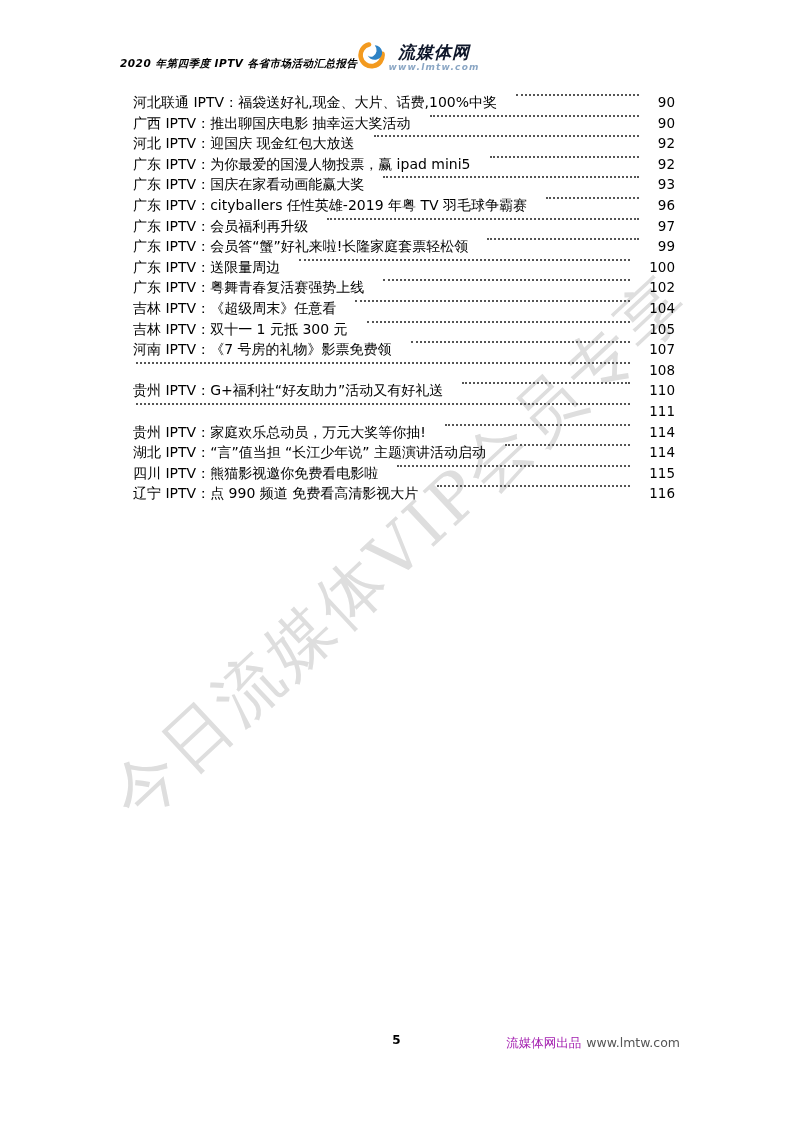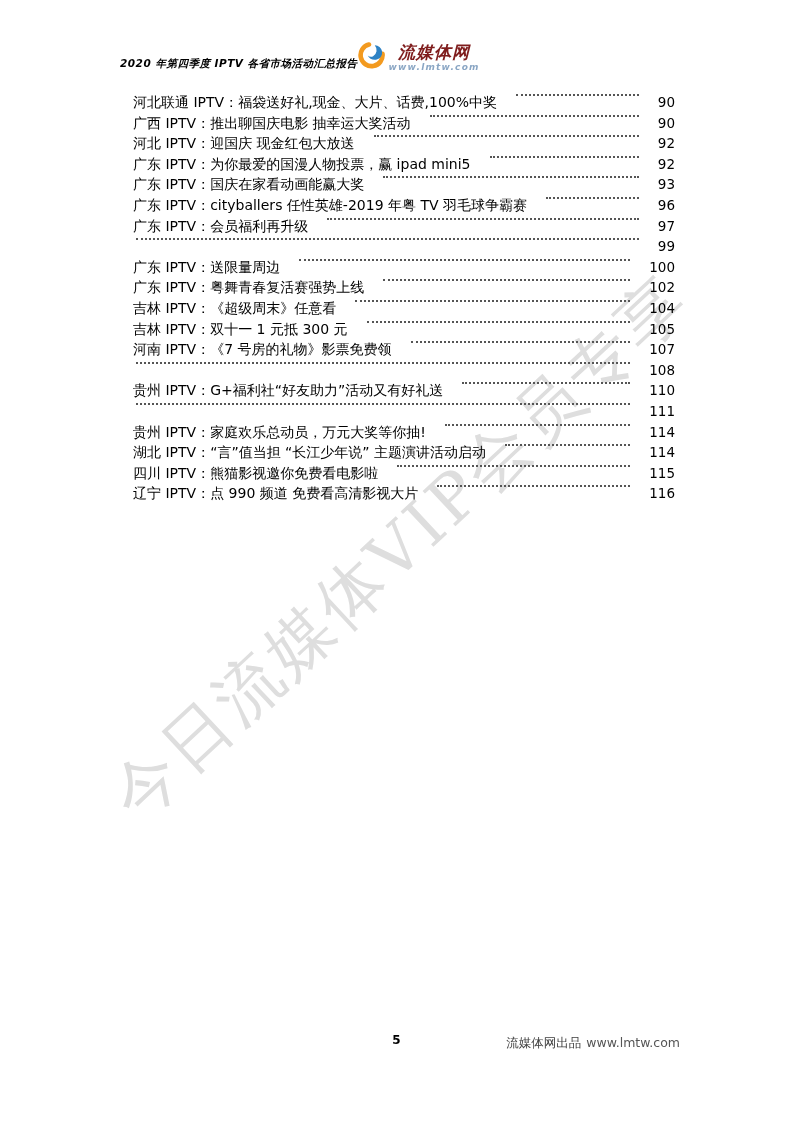--- a/index.html
+++ b/index.html
@@ -33,21 +33,21 @@
   }
   .doc-title{
     font-size:10.5px;
     font-weight:bold;
     letter-spacing:0.5px;
     padding-bottom:2px;
   }
   .logo{display:flex;align-items:center;gap:4px;}
   .logo-text-block{display:flex;flex-direction:column;align-items:center;line-height:1;}
   .logo-name{
-    font-size:17px;font-weight:bold;color:#7f1d1d;letter-spacing:1px;
+    font-size:17px;font-weight:bold;color:#0f172a;letter-spacing:1px;
   }
   .logo-url{
     font-size:9px;color:#8aa6c4;font-weight:bold;letter-spacing:1.2px;margin-top:2px;
   }
   
   .toc{
     position:absolute;
     left:133px;right:118px;top:94px;
   }
   .toc-row{
@@ -78,21 +78,21 @@
     text-align:center;
     font-size:12px;
     font-weight:bold;
   }
   .footer-right{
     position:absolute;
     right:113px;top:1035px;
     font-size:12.5px;
     white-space:nowrap;
   }
-  .footer-publisher{color:#404040;}
+  .footer-publisher{color:#a21caf;}
   .footer-site{color:#555;margin-left:5px;}
 </style>
 </head>
 <body>
 
 <div class="page">
 
   <div class="watermark">今日流媒体VIP会员专享</div>
 
   <div class="header">
@@ -141,20 +141,21 @@
         <span class="toc-title">广东 IPTV：cityballers 任性英雄-2019 年粤 TV 羽毛球争霸赛</span>
         <span class="leader"></span>
         <span class="toc-page">96</span>
       </div>
     <div class="toc-row">
         <span class="toc-title">广东 IPTV：会员福利再升级</span>
         <span class="leader"></span>
         <span class="toc-page">97</span>
       </div>
     <div class="toc-row">
+        <span class="toc-title">广东 IPTV：会员答“蟹”好礼来啦!长隆家庭套票轻松领</span>
         <span class="leader"></span>
         <span class="toc-page">99</span>
       </div>
     <div class="toc-row">
         <span class="toc-title">广东 IPTV：送限量周边</span>
         <span class="leader"></span>
         <span class="toc-page">100</span>
       </div>
     <div class="toc-row">
         <span class="toc-title">广东 IPTV：粤舞青春复活赛强势上线</span>

